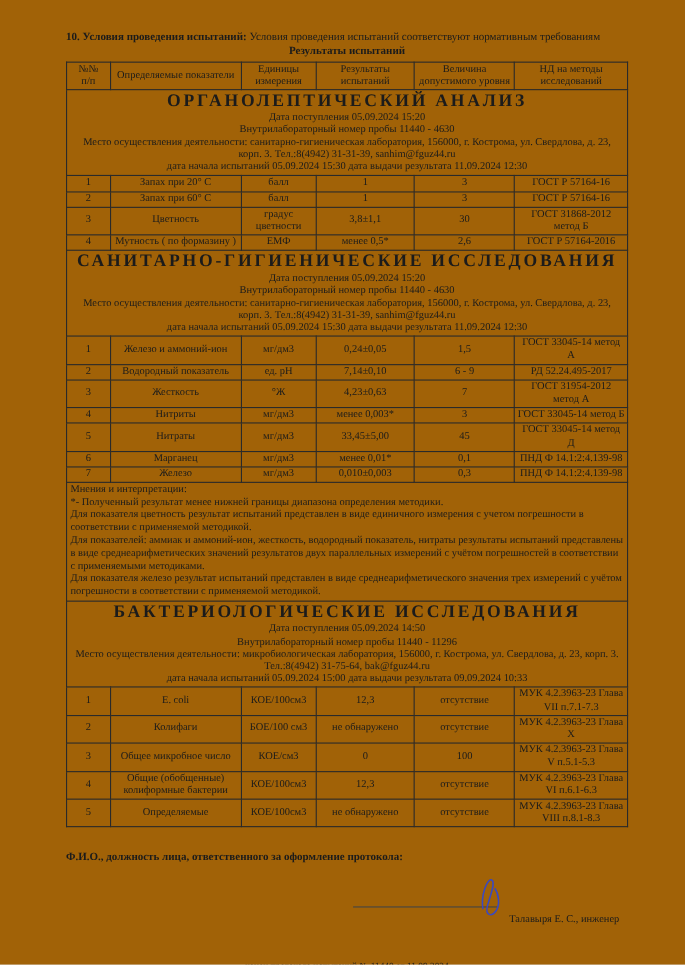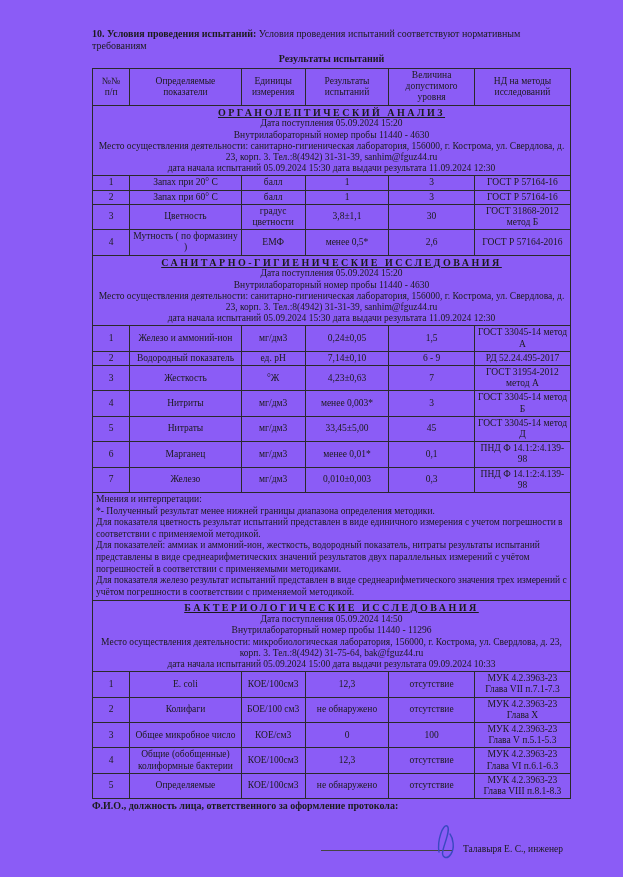--- a/index.html
+++ b/index.html
@@ -1,49 +1,49 @@
 <!DOCTYPE html>
 <html><head>
 <meta charset="utf-8">
 <style>
   * { margin:0; padding:0; box-sizing:border-box; }
   html,body { background:#e8e8e8; }
   .page {
-    width:623px; height:877px; background:#8b5cf6; color:#1b1b1b;
+    width:623px; height:877px; background:#a16207; color:#1b1b1b;
     font-family:"Liberation Serif","DejaVu Serif",serif;
     position:relative; margin:0 auto; overflow:hidden;
-    padding:28px 52px 0 92px;
+    padding:28px 52px 0 60px;
   }
   .heading { font-size:10px; line-height:1.2; }
   .heading .b { font-weight:bold; }
   .results-title { text-align:center; font-weight:bold; font-size:10px; margin-top:1px; }
 
   table.main { width:100%; border-collapse:collapse; margin-top:4px; table-layout:fixed; }
   .main th, .main td {
     border:1px solid #2a2a2a; font-size:9.5px; line-height:1.18;
     padding:1px 2px; vertical-align:middle; text-align:center;
     font-weight:normal; word-wrap:break-word;
   }
   col.c1{width:7.8%} col.c2{width:23.3%} col.c3{width:13.4%}
   col.c4{width:17.5%} col.c5{width:17.9%} col.c6{width:20.1%}
   .name-cell { text-align:left; }
   .bold { font-weight:bold;font-family:Liberation Serif, serif; }
 
   td.section-block { padding:1px 4px; }
-  .sec-title { font-weight:bold; font-size:10px; letter-spacing:2.5px;text-decoration:underline; }
+  .sec-title { font-weight:bold; font-size:16px; letter-spacing:2.5px; }
   .meta-line { font-size:9.5px;text-align:center; }
 
   td.interp-block { text-align:left; padding:1px 3px 2px 3px; }
   .interp-line { font-size:9.5px; line-height:1.22; }
 
-  .fio-line { font-weight:bold; font-size:10px; margin-top:1px; }
+  .fio-line { font-weight:bold; font-size:10px; margin-top:22px; }
   .sig-row { display:flex; justify-content:flex-end; align-items:flex-end; margin-top:20px; margin-right:8px; }
   .sig-line { width:132px; border-bottom:1px solid #444; height:20px; position:relative; }
   .sig-mark { position:absolute; right:-14px; bottom:-10px; }
-  .sig-name { font-size:9.5px; margin-left:10px; position:relative; top:3px; white-space:nowrap; }
+  .sig-name { font-size:9.5px; margin-left:10px; position:relative; top:16px; white-space:nowrap; }
 
   .end-line { text-align:center; font-size:8.5px; margin-top:48px; }
 </style>
 </head>
 <body>
 
 <div class="page">
 
   <div class="heading">
     <span class="b">10. Условия проведения испытаний:</span><span> Условия проведения испытаний соответствуют нормативным требованиям</span>

